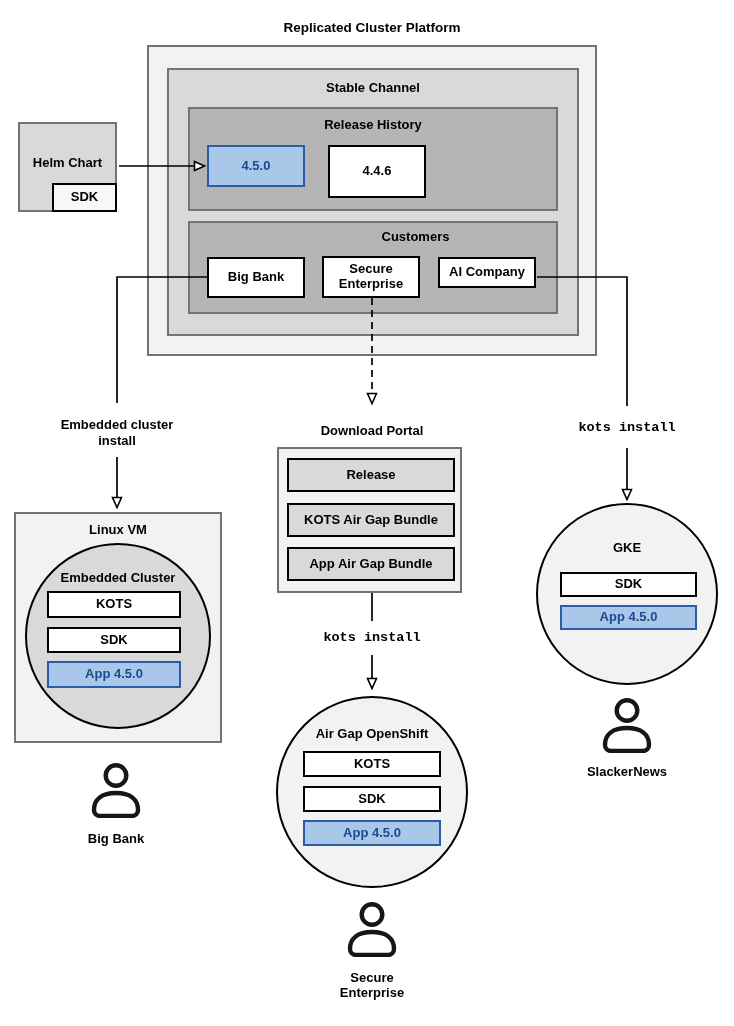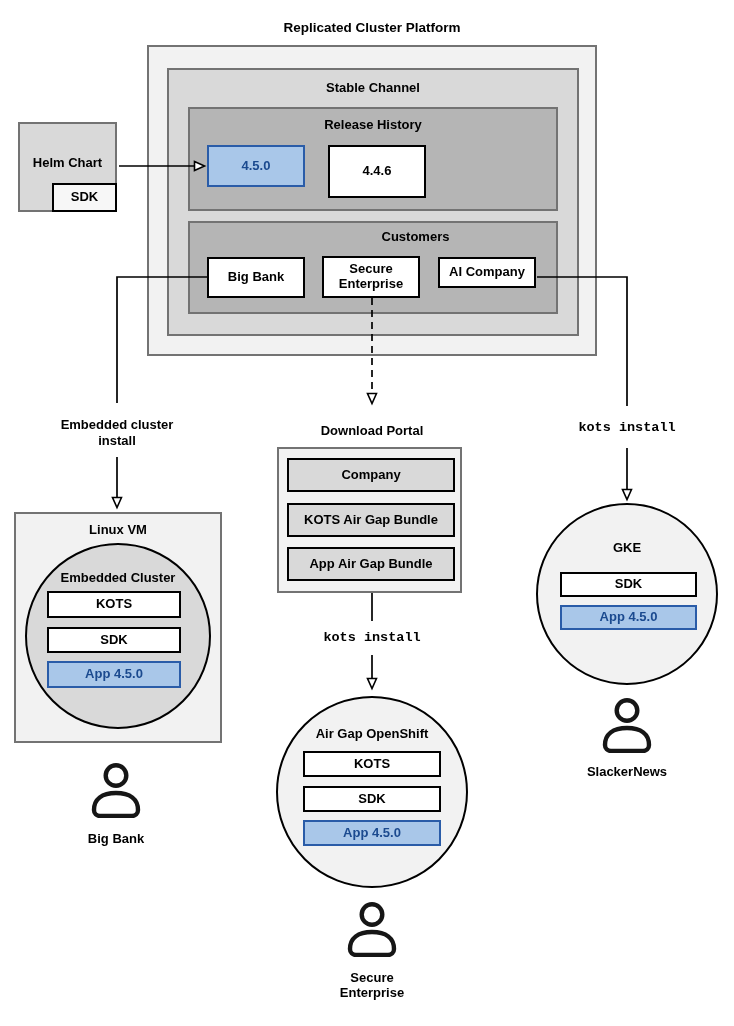--- a/index.html
+++ b/index.html
@@ -75,21 +75,21 @@
 
   <svg class="abs" style="left:91px;top:763px;" width="50" height="55" viewBox="0 0 50 55">
     <circle class="person" cx="25" cy="12.5" r="10.3"></circle>
     <path class="person" d="M3,47 C3,36 11,30 25,30 C39,30 47,36 47,47 C47,50.5 44.5,53 41,53 L9,53 C5.5,53 3,50.5 3,47 Z"></path>
   </svg>
   <div class="abs clabel" style="left:56px;top:831px;width:120px;">Big Bank</div>
 
   <div class="abs clabel" style="left:282px;top:423px;width:180px;">Download Portal</div>
 
   <div class="abs frame fill-light" style="left:277px;top:447px;width:185px;height:146px;"></div>
-  <div class="abs box fill-mid" style="left:287px;top:458px;width:168px;height:34px;">Company</div>
+  <div class="abs box fill-mid" style="left:287px;top:458px;width:168px;height:34px;">Release</div>
   <div class="abs box fill-mid" style="left:287px;top:547px;width:168px;height:34px;">App Air Gap Bundle</div>
   <div class="abs box fill-mid" style="left:287px;top:503px;width:168px;height:34px;">KOTS Air Gap Bundle</div>
 
   <div class="abs clabel mono" style="left:292px;top:630px;width:160px;">kots install</div>
 
   <div class="abs circle fill-light" style="left:276px;top:696px;width:192px;height:192px;"></div>
   <div class="abs clabel" style="left:276px;top:726px;width:192px;">Air Gap OpenShift</div>
 
   <div class="abs box" style="left:303px;top:751px;width:138px;height:26px;">KOTS</div>
   <div class="abs box" style="left:303px;top:786px;width:138px;height:26px;">SDK</div>

